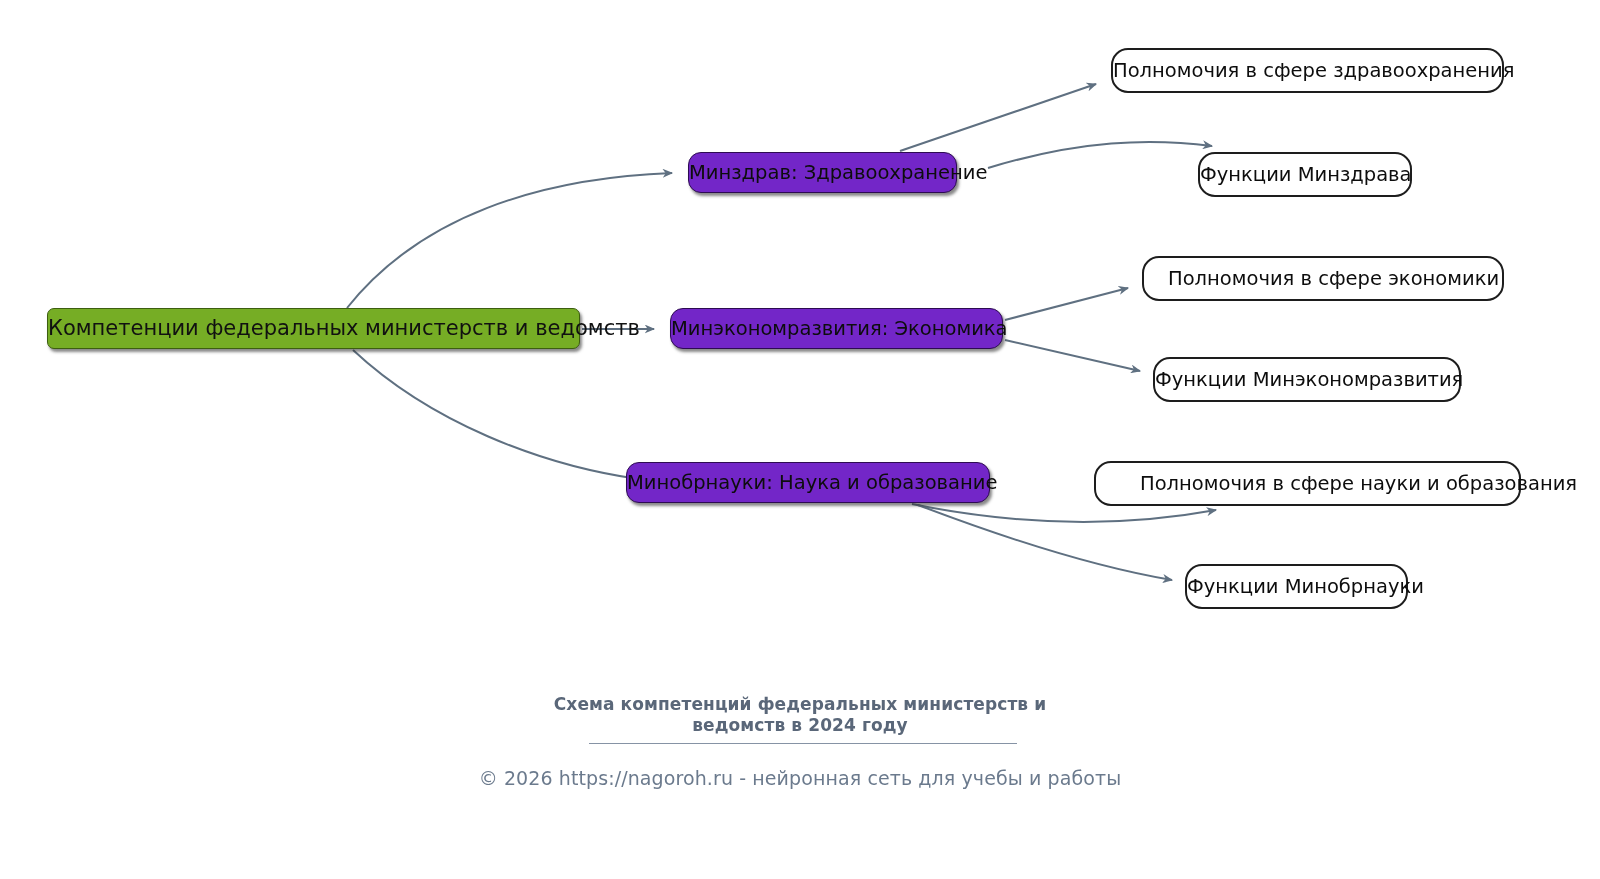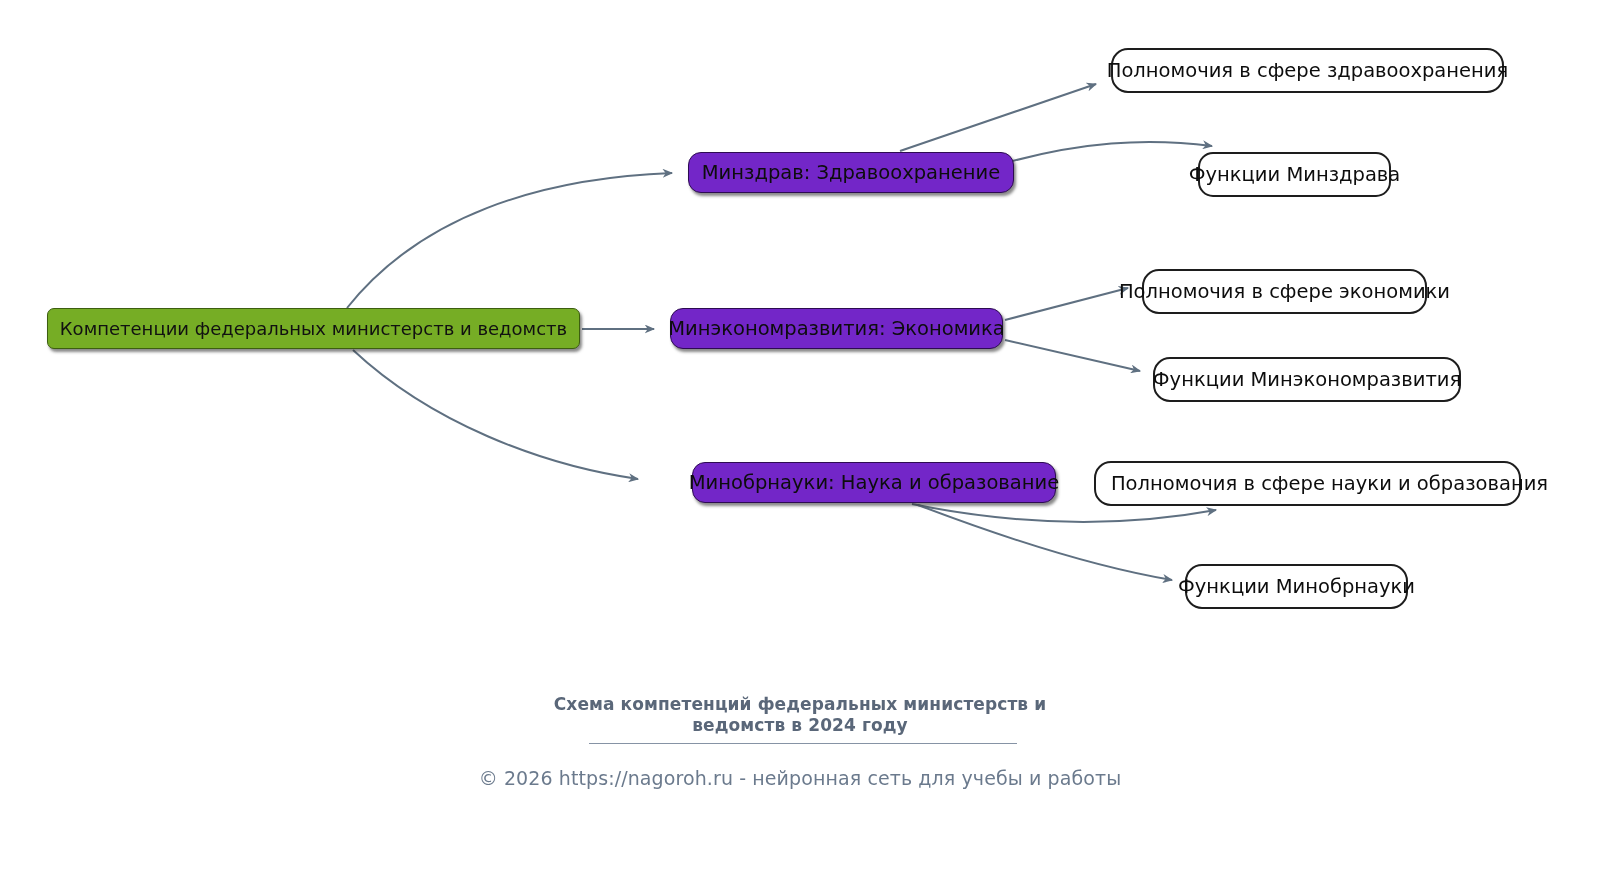--- a/index.html
+++ b/index.html
@@ -27,36 +27,35 @@
     top: 0;
     width: 1600px;
     height: 879px;
     pointer-events: none;
   }
   .node {
     position: absolute;
     box-sizing: border-box;
     display: flex;
     align-items: center;
-    justify-content: center;
     border-radius: 12px;
     white-space: nowrap;
     line-height: 1;
   }
   .node .node-label {
     display: block;
     white-space: nowrap;
   }
   
   .node--root {
     background: #76ad25;
     border: 1.4px solid #3d5e10;
     box-shadow: 2px 3px 3px rgba(40,40,40,0.55);
     color: #111111;
-    font-size: 18px;
+    font-size: 21px;
     border-radius: 7px;
   }
   
   .node--branch {
     background: #7326c8;
     border: 1.4px solid #2d0b52;
     box-shadow: 2px 3px 3px rgba(40,40,40,0.55);
     color: #0d0d0d;
     font-size: 19.5px;
     border-radius: 13px;
@@ -116,36 +115,36 @@
         <path d="M 1005 340 L 1140 371" fill="none" stroke="#5f7081" stroke-width="2" marker-end="url(#arrowhead)"></path>
         <path d="M 912 504 C 1040 530 1140 524 1216 510" fill="none" stroke="#5f7081" stroke-width="2" marker-end="url(#arrowhead)"></path>
         <path d="M 918 505 C 1010 540 1100 568 1172 580" fill="none" stroke="#5f7081" stroke-width="2" marker-end="url(#arrowhead)"></path>
       </g>
   </svg>
 
   <div id="nodes">
       <div class="node node--root" style="left: 47px; top: 308px; width: 533px; height: 41px;">
         <span class="node-label">Компетенции федеральных министерств и ведомств</span>
       </div>
-      <div class="node node--branch" style="left: 688px; top: 152px; width: 326px; height: 41px;">
+      <div class="node node--branch" style="left: 688px; top: 152px; width: 269px; height: 41px;">
         <span class="node-label">Минздрав: Здравоохранение</span>
       </div>
       <div class="node node--leaf" style="left: 1111px; top: 48px; width: 393px; height: 45px;">
         <span class="node-label">Полномочия в сфере здравоохранения</span>
       </div>
-      <div class="node node--leaf" style="left: 1198px; top: 152px; width: 193px; height: 45px; border-radius: 15px;">
+      <div class="node node--leaf" style="left: 1198px; top: 152px; width: 214px; height: 45px;">
         <span class="node-label">Функции Минздрава</span>
       </div>
       <div class="node node--branch" style="left: 670px; top: 308px; width: 333px; height: 41px;">
         <span class="node-label">Минэкономразвития: Экономика</span>
       </div>
-      <div class="node node--branch" style="left: 692px; top: 462px; width: 364px; height: 41px;">
+      <div class="node node--branch" style="left: 626px; top: 462px; width: 364px; height: 41px;">
         <span class="node-label">Минобрнауки: Наука и образование</span>
       </div>
-      <div class="node node--leaf" style="left: 1142px; top: 269px; width: 285px; height: 45px;">
+      <div class="node node--leaf" style="left: 1142px; top: 256px; width: 362px; height: 45px; padding-left: 24px;">
         <span class="node-label">Полномочия в сфере экономики</span>
       </div>
       <div class="node node--leaf" style="left: 1153px; top: 357px; width: 308px; height: 45px;">
         <span class="node-label">Функции Минэкономразвития</span>
       </div>
       <div class="node node--leaf" style="left: 1094px; top: 461px; width: 427px; height: 45px; padding-left: 44px;">
         <span class="node-label">Полномочия в сфере науки и образования</span>
       </div>
       <div class="node node--leaf" style="left: 1185px; top: 564px; width: 223px; height: 45px;">
         <span class="node-label">Функции Минобрнауки</span>

